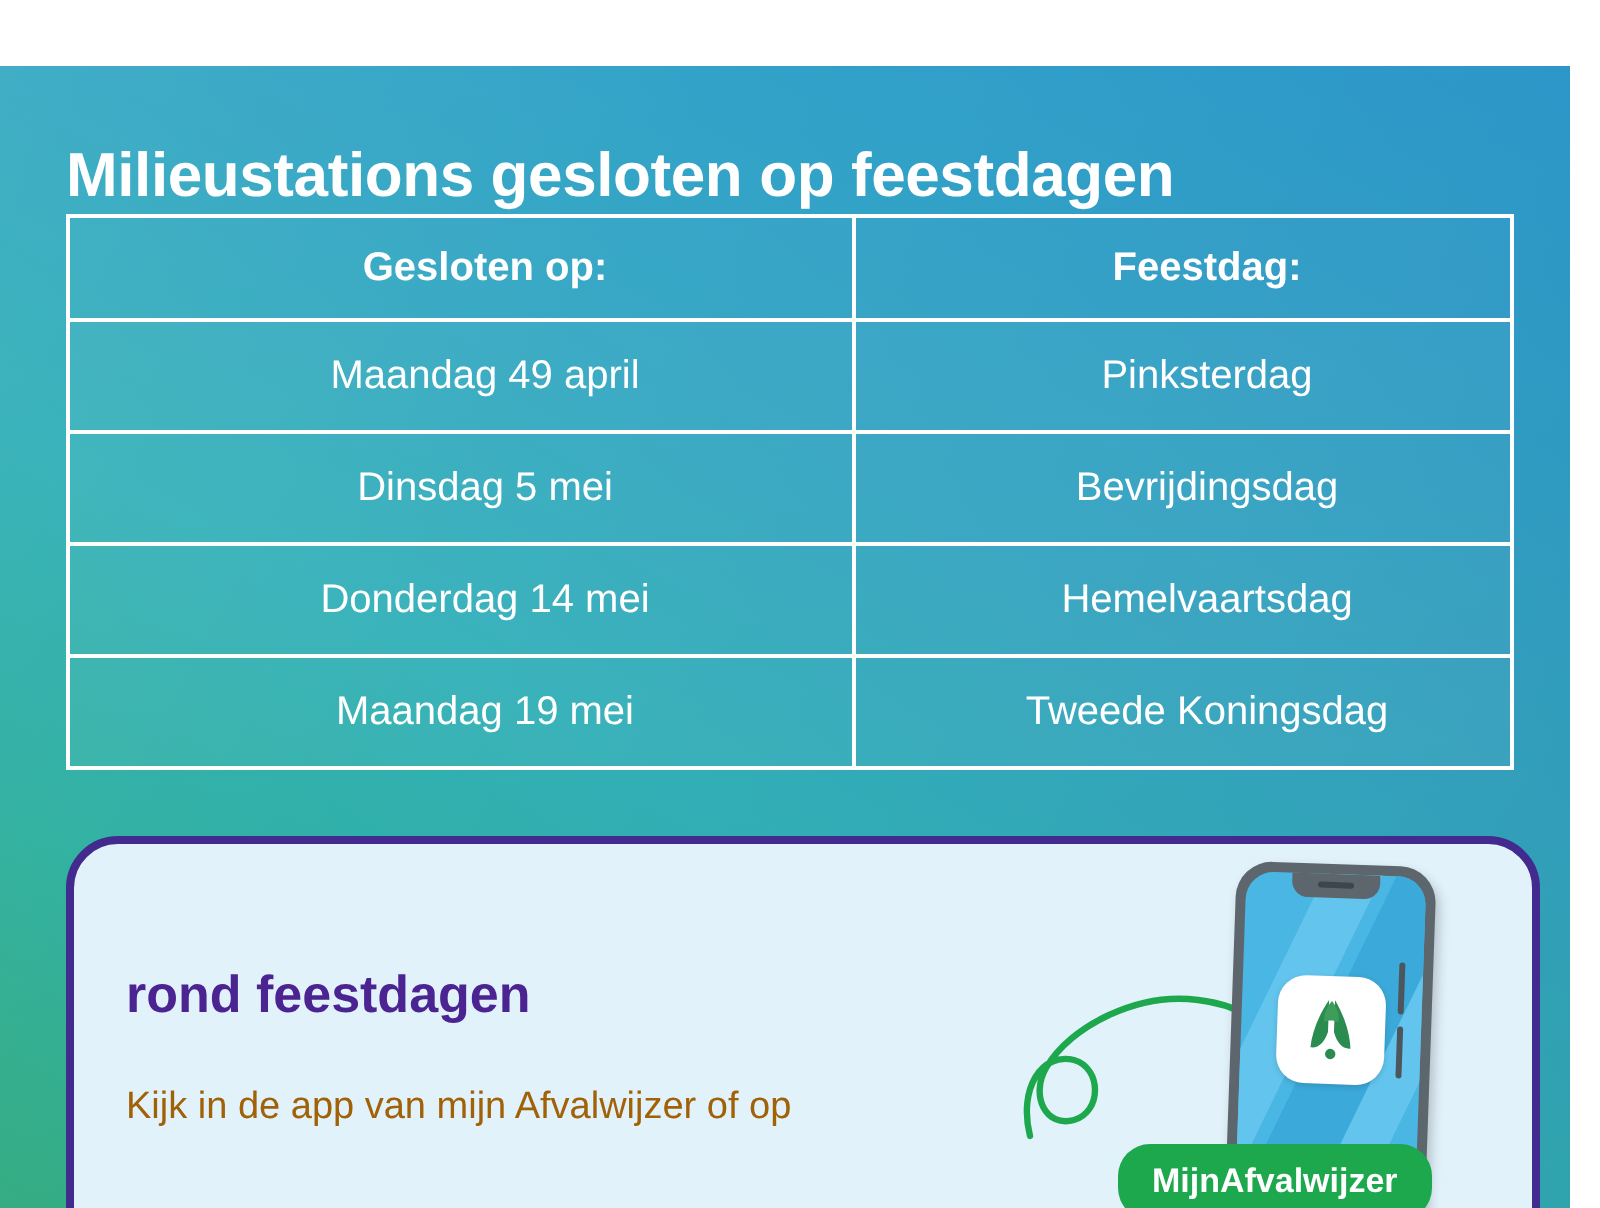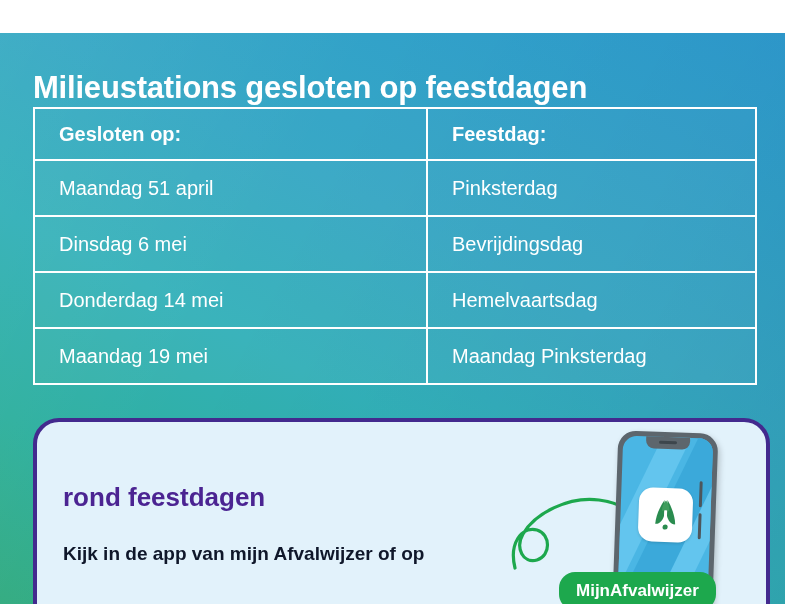--- a/index.html
+++ b/index.html
@@ -60,21 +60,21 @@
     left: 33px;
     top: 74px;
     width: 722px;
     border-collapse: collapse;
     z-index: 3;
     table-layout: fixed;
   }
   .closure-table td, .closure-table th {
     border: 2px solid #ffffff;
     color: #ffffff;
-    text-align: left;
+    text-align: center;
     padding: 0 0 0 24px;
     height: 54px;
     font-size: 20px;
     font-weight: normal;
     vertical-align: middle;
     background: rgba(255,255,255,0.045);
   }
   .closure-table th {
     font-weight: bold;
     font-size: 20px;
@@ -107,23 +107,23 @@
     color: #4b2492;
     font-size: 26px;
     font-weight: bold;
     line-height: 1.28;
   }
   .card-body {
     position: absolute;
     left: 26px;
     top: 118px;
     width: 470px;
-    color: #0f172a;
+    color: #a16207;
     font-size: 19px;
-    font-weight: bold;
+    font-weight: normal;
     line-height: 1.5;
   }
 
   
   .curly-arrow {
     position: absolute;
     left: 470px;
     top: 50px;
     width: 170px;
     height: 105px;
@@ -246,34 +246,34 @@
         <col class="c2">
       </colgroup>
     <thead>
       <tr>
         <th>Gesloten op:</th>
         <th>Feestdag:</th>
       </tr>
     </thead>
     <tbody>
       <tr>
-        <td>Maandag 51 april</td>
+        <td>Maandag 49 april</td>
         <td>Pinksterdag</td>
       </tr>
       <tr>
-        <td>Dinsdag 6 mei</td>
+        <td>Dinsdag 5 mei</td>
         <td>Bevrijdingsdag</td>
       </tr>
       <tr>
         <td>Donderdag 14 mei</td>
         <td>Hemelvaartsdag</td>
       </tr>
       <tr>
         <td>Maandag 19 mei</td>
-        <td>Maandag Pinksterdag</td>
+        <td>Tweede Koningsdag</td>
       </tr>
     </tbody>
   </table>
 
   <div class="info-card">
 
     <div class="card-heading">
       <br>
       <span>rond feestdagen</span>
     </div>

